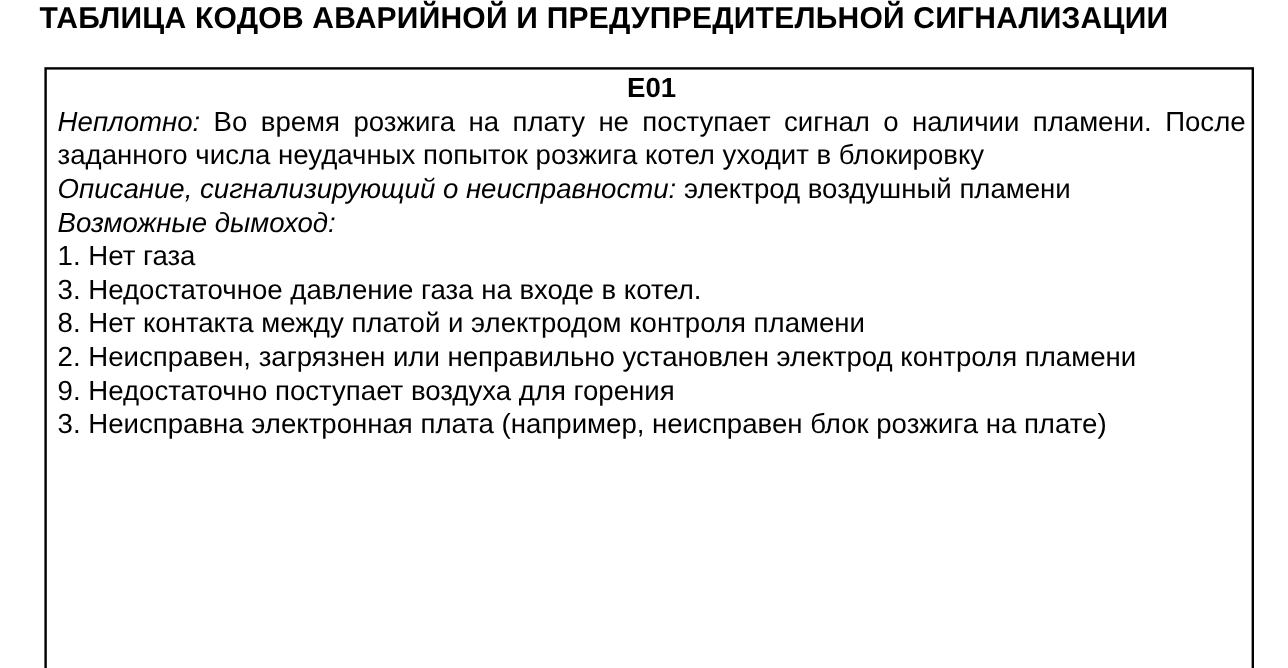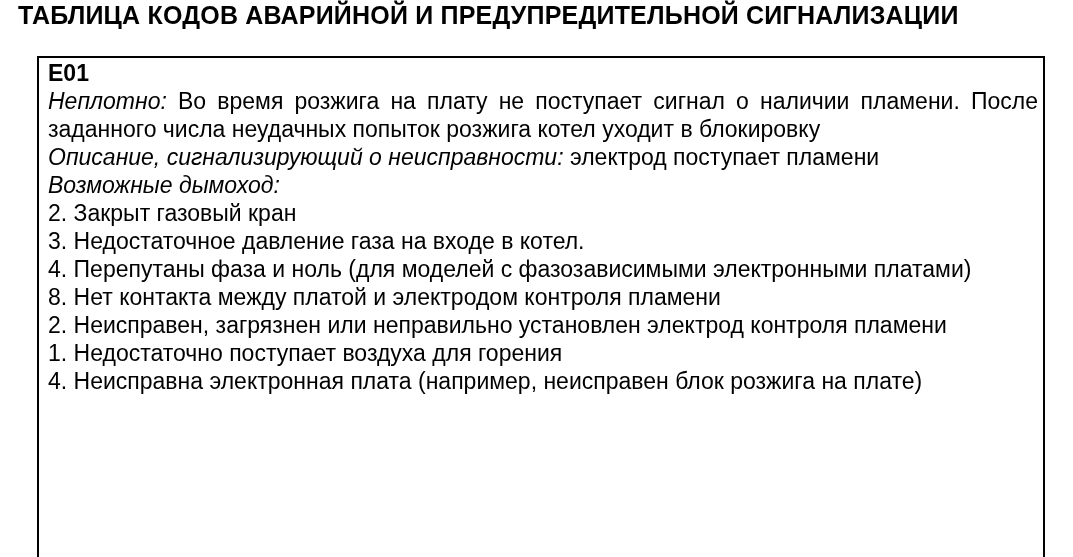--- a/index.html
+++ b/index.html
@@ -10,21 +10,21 @@
     width: 1073px;
     height: 557px;
     background: #ffffff;
     color: #000000;
     font-family: "Liberation Sans", "DejaVu Sans", sans-serif;
     overflow: hidden;
     position: relative;
   }
   .doc-title {
     position: absolute;
-    left: 18px;
+    left: 33px;
     top: 1px;
     margin: 0;
     font-size: 25px;
     font-weight: bold;
     letter-spacing: 0.2px;
     white-space: nowrap;
   }
   .error-box {
     position: absolute;
     left: 37px;
@@ -33,21 +33,21 @@
     height: 540px; 
     border: 2px solid #000000;
     box-sizing: border-box;
     padding: 1px 5px 0 9px;
     font-size: 23px;
     line-height: 28px;
   }
   .code-line {
     margin: 0;
     font-weight: bold;
-    text-align: left;
+    text-align: center;
   }
   .para {
     margin: 0;
     text-align: justify;
   }
   .it {
     font-style: italic;
   }
 </style>
 </head>
@@ -59,27 +59,26 @@
 
   <p class="code-line">E01</p>
 
   <p class="para">
     <span class="it">Неплотно:</span>
     <span>Во время розжига на плату не поступает сигнал о наличии пламени. После заданного числа неудачных попыток розжига котел уходит в блокировку</span>
   </p>
 
   <p class="para">
     <span class="it">Описание, сигнализирующий о неисправности:</span>
-    <span>электрод поступает пламени</span>
+    <span>электрод воздушный пламени</span>
   </p>
 
   <p class="para it">Возможные дымоход:</p>
 
   <div id="causes">
-      <p class="para">2. Закрыт газовый кран</p>
+      <p class="para">1. Нет газа</p>
       <p class="para">3. Недостаточное давление газа на входе в котел.</p>
-      <p class="para">4. Перепутаны фаза и ноль (для моделей с фазозависимыми электронными платами)</p>
       <p class="para">8. Нет контакта между платой и электродом контроля пламени</p>
       <p class="para">2. Неисправен, загрязнен или неправильно установлен электрод контроля пламени</p>
-      <p class="para">1. Недостаточно поступает воздуха для горения</p>
-      <p class="para">4. Неисправна электронная плата (например, неисправен блок розжига на плате)</p>
+      <p class="para">9. Недостаточно поступает воздуха для горения</p>
+      <p class="para">3. Неисправна электронная плата (например, неисправен блок розжига на плате)</p>
     </div>
 </div>
 
 </body></html>

